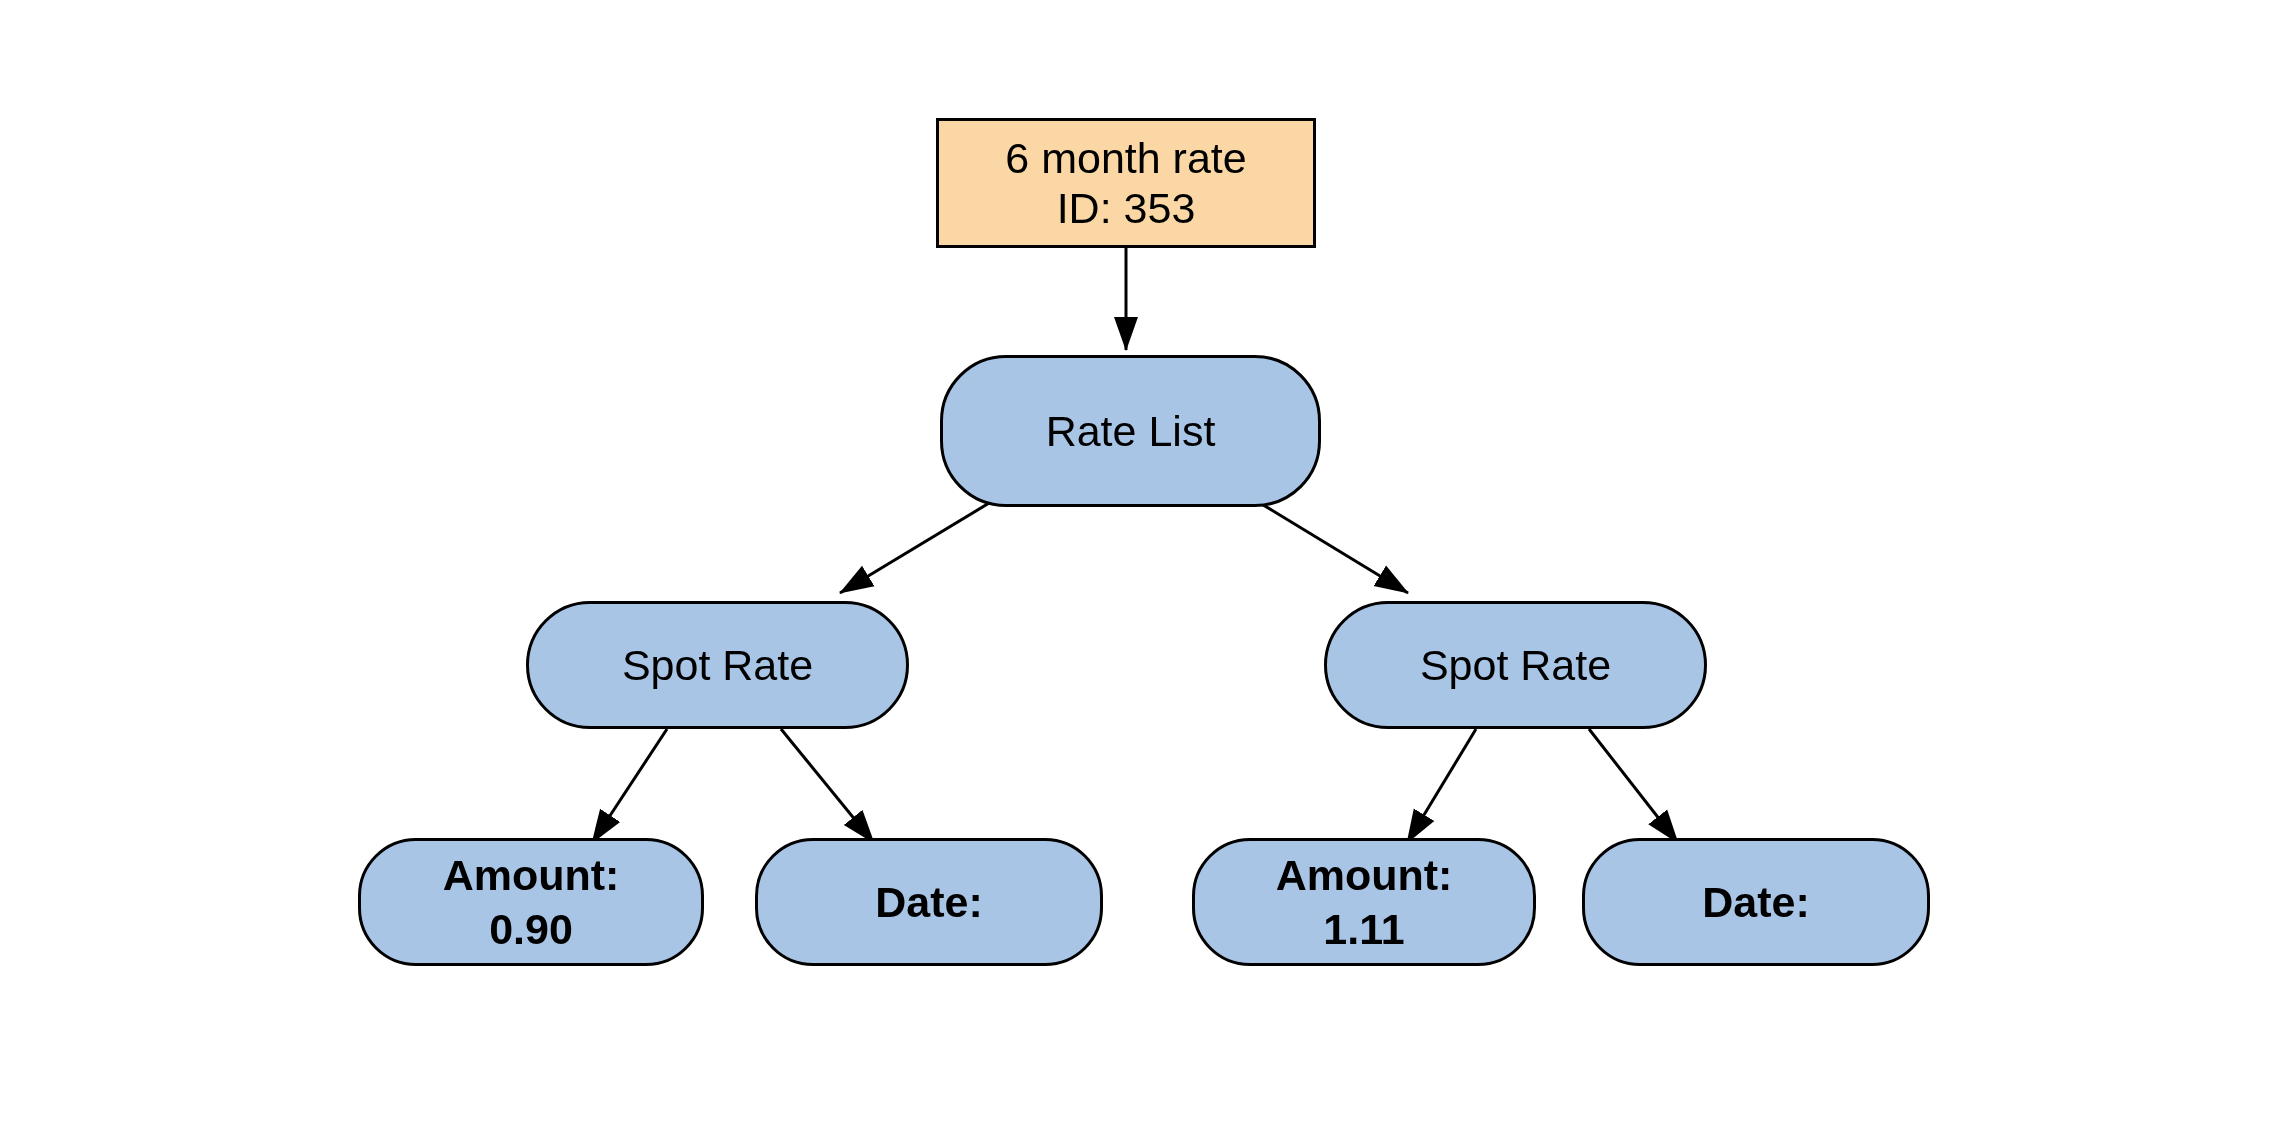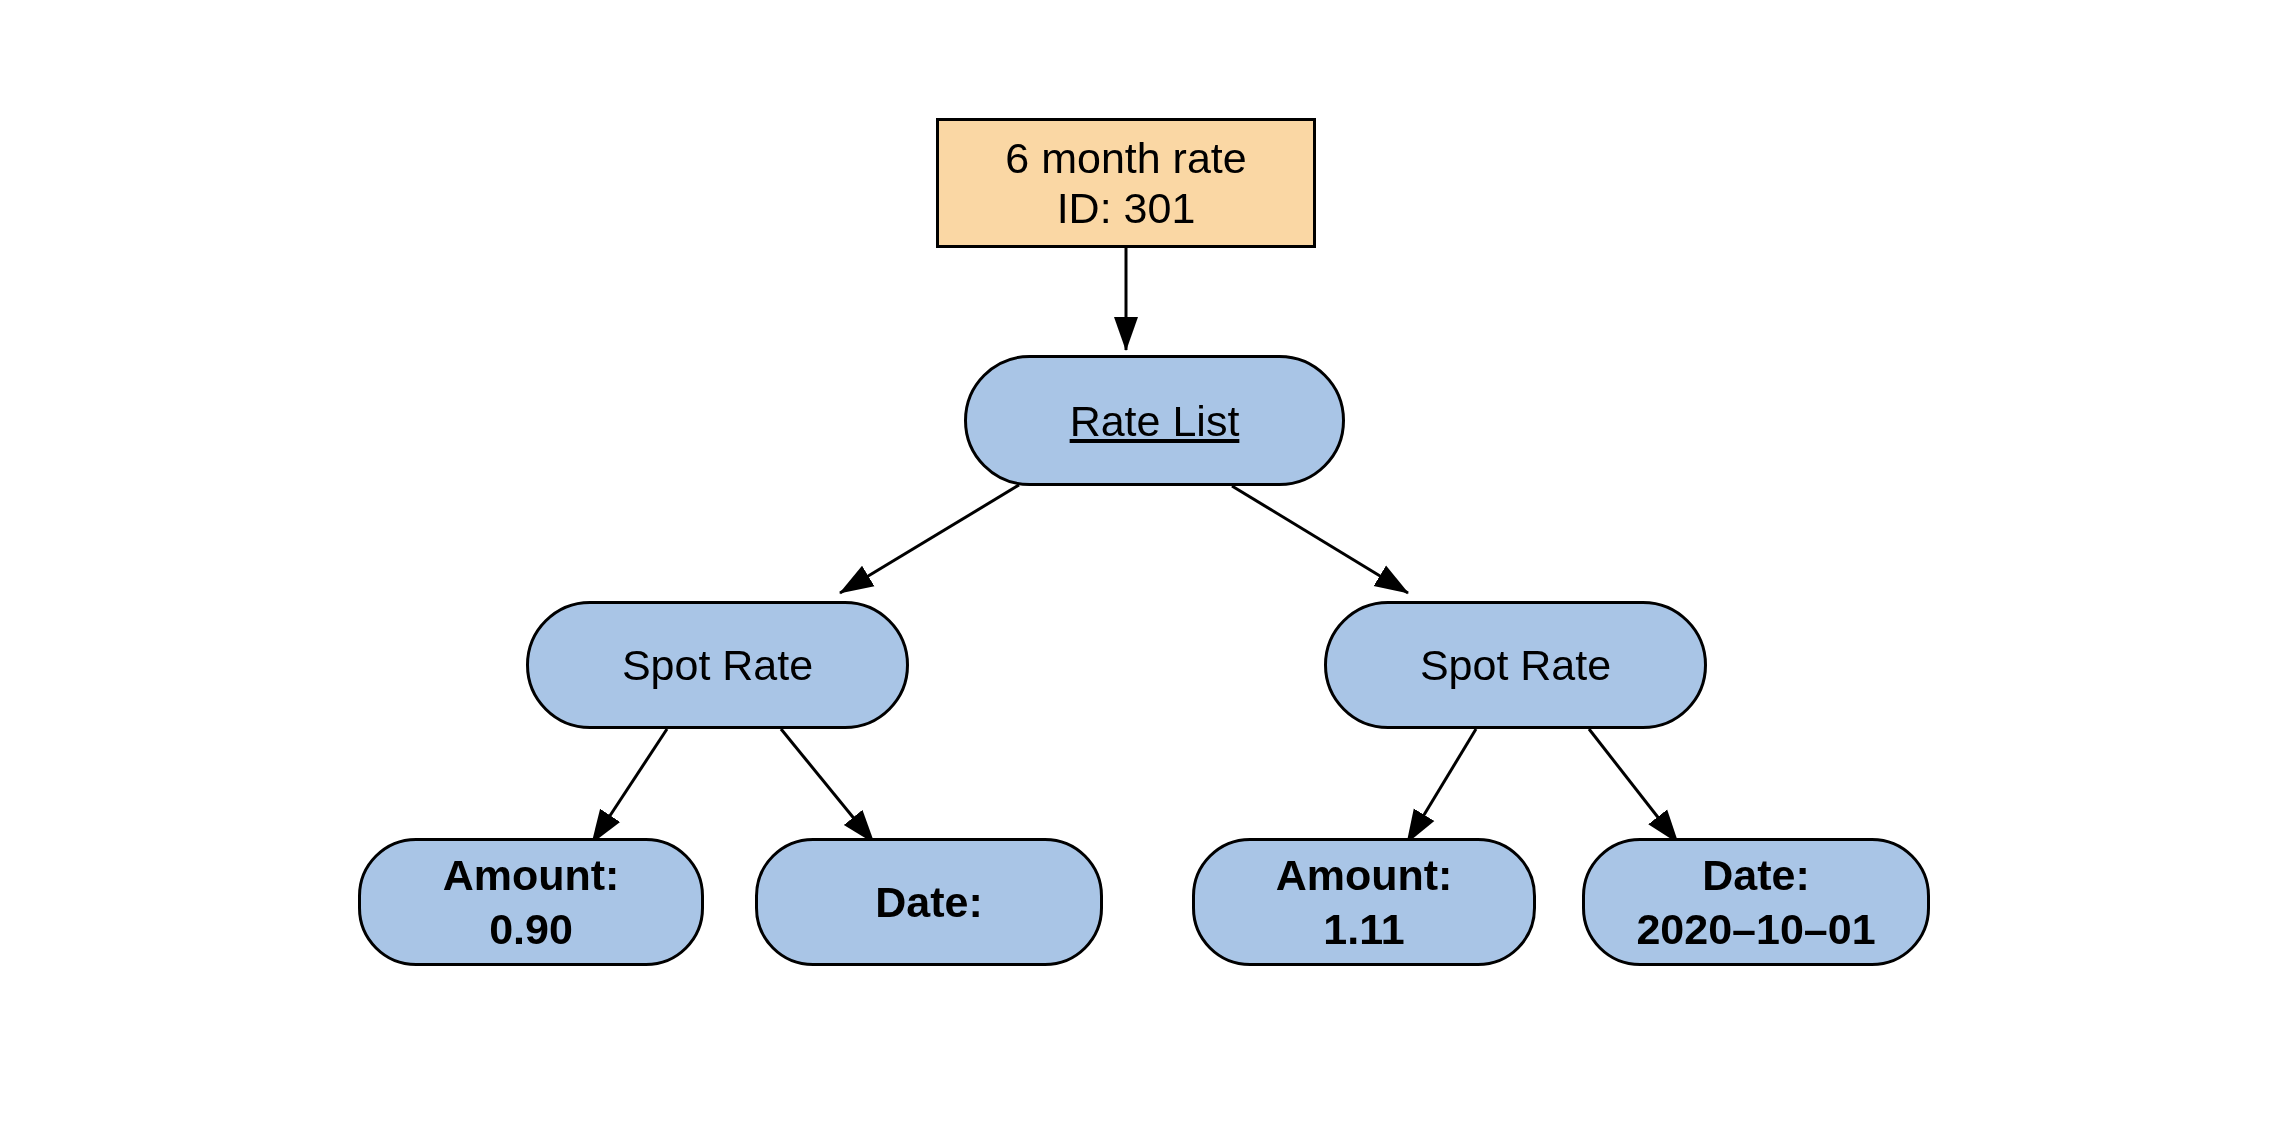--- a/index.html
+++ b/index.html
@@ -31,21 +31,21 @@
   }
   .node.root {
     background: #fad7a4;
     border-radius: 0;
     line-height: 50px;
   }
   .node.pill   { border-radius: 66px; }
   .node.leaf   { border-radius: 58px; font-weight: bold; }
 
   #n-root       { left: 936px;  top: 118px; width: 380px; height: 130px; }
-  #n-rate-list  { left: 964px;  top: 355px; width: 381px; height: 131px; text-decoration: underline; }
+  #n-rate-list  { left: 940px;  top: 355px; width: 381px; height: 152px; }
   #n-spot-left  { left: 526px;  top: 601px; width: 383px; height: 128px; }
   #n-spot-right { left: 1324px; top: 601px; width: 383px; height: 128px; }
   #n-amount-l   { left: 358px;  top: 838px; width: 346px; height: 128px; }
   #n-date-l     { left: 755px;  top: 838px; width: 348px; height: 128px; }
   #n-amount-r   { left: 1192px; top: 838px; width: 344px; height: 128px; }
   #n-date-r     { left: 1582px; top: 838px; width: 348px; height: 128px; }
 
   #edges {
     position: absolute;
     left: 0; top: 0;
@@ -73,21 +73,21 @@
     <line x1="1019" y1="485" x2="840" y2="593" marker-end="url(#arrowhead)"></line>
     <line x1="1232" y1="486" x2="1408" y2="593" marker-end="url(#arrowhead)"></line>
     <line x1="667" y1="729" x2="592" y2="843" marker-end="url(#arrowhead)"></line>
     <line x1="781" y1="729" x2="874" y2="843" marker-end="url(#arrowhead)"></line>
     <line x1="1476" y1="729" x2="1407" y2="843" marker-end="url(#arrowhead)"></line>
     <line x1="1589" y1="729" x2="1678" y2="843" marker-end="url(#arrowhead)"></line>
   </svg>
 
   <div id="n-root" class="node root">
     <span>6 month rate</span>
-    <span>ID: 301</span>
+    <span>ID: 353</span>
   </div>
 
   <div id="n-rate-list" class="node pill">
     <span>Rate List</span>
   </div>
 
   <div id="n-spot-left" class="node pill">
     <span>Spot Rate</span>
   </div>
 
@@ -104,16 +104,15 @@
     <span>Date:</span>
   </div>
 
   <div id="n-amount-r" class="node leaf">
     <span>Amount:</span>
     <span>1.11</span>
   </div>
 
   <div id="n-date-r" class="node leaf">
     <span>Date:</span>
-    <span>2020–10–01</span>
   </div>
 
 </div>
 
 </body></html>

